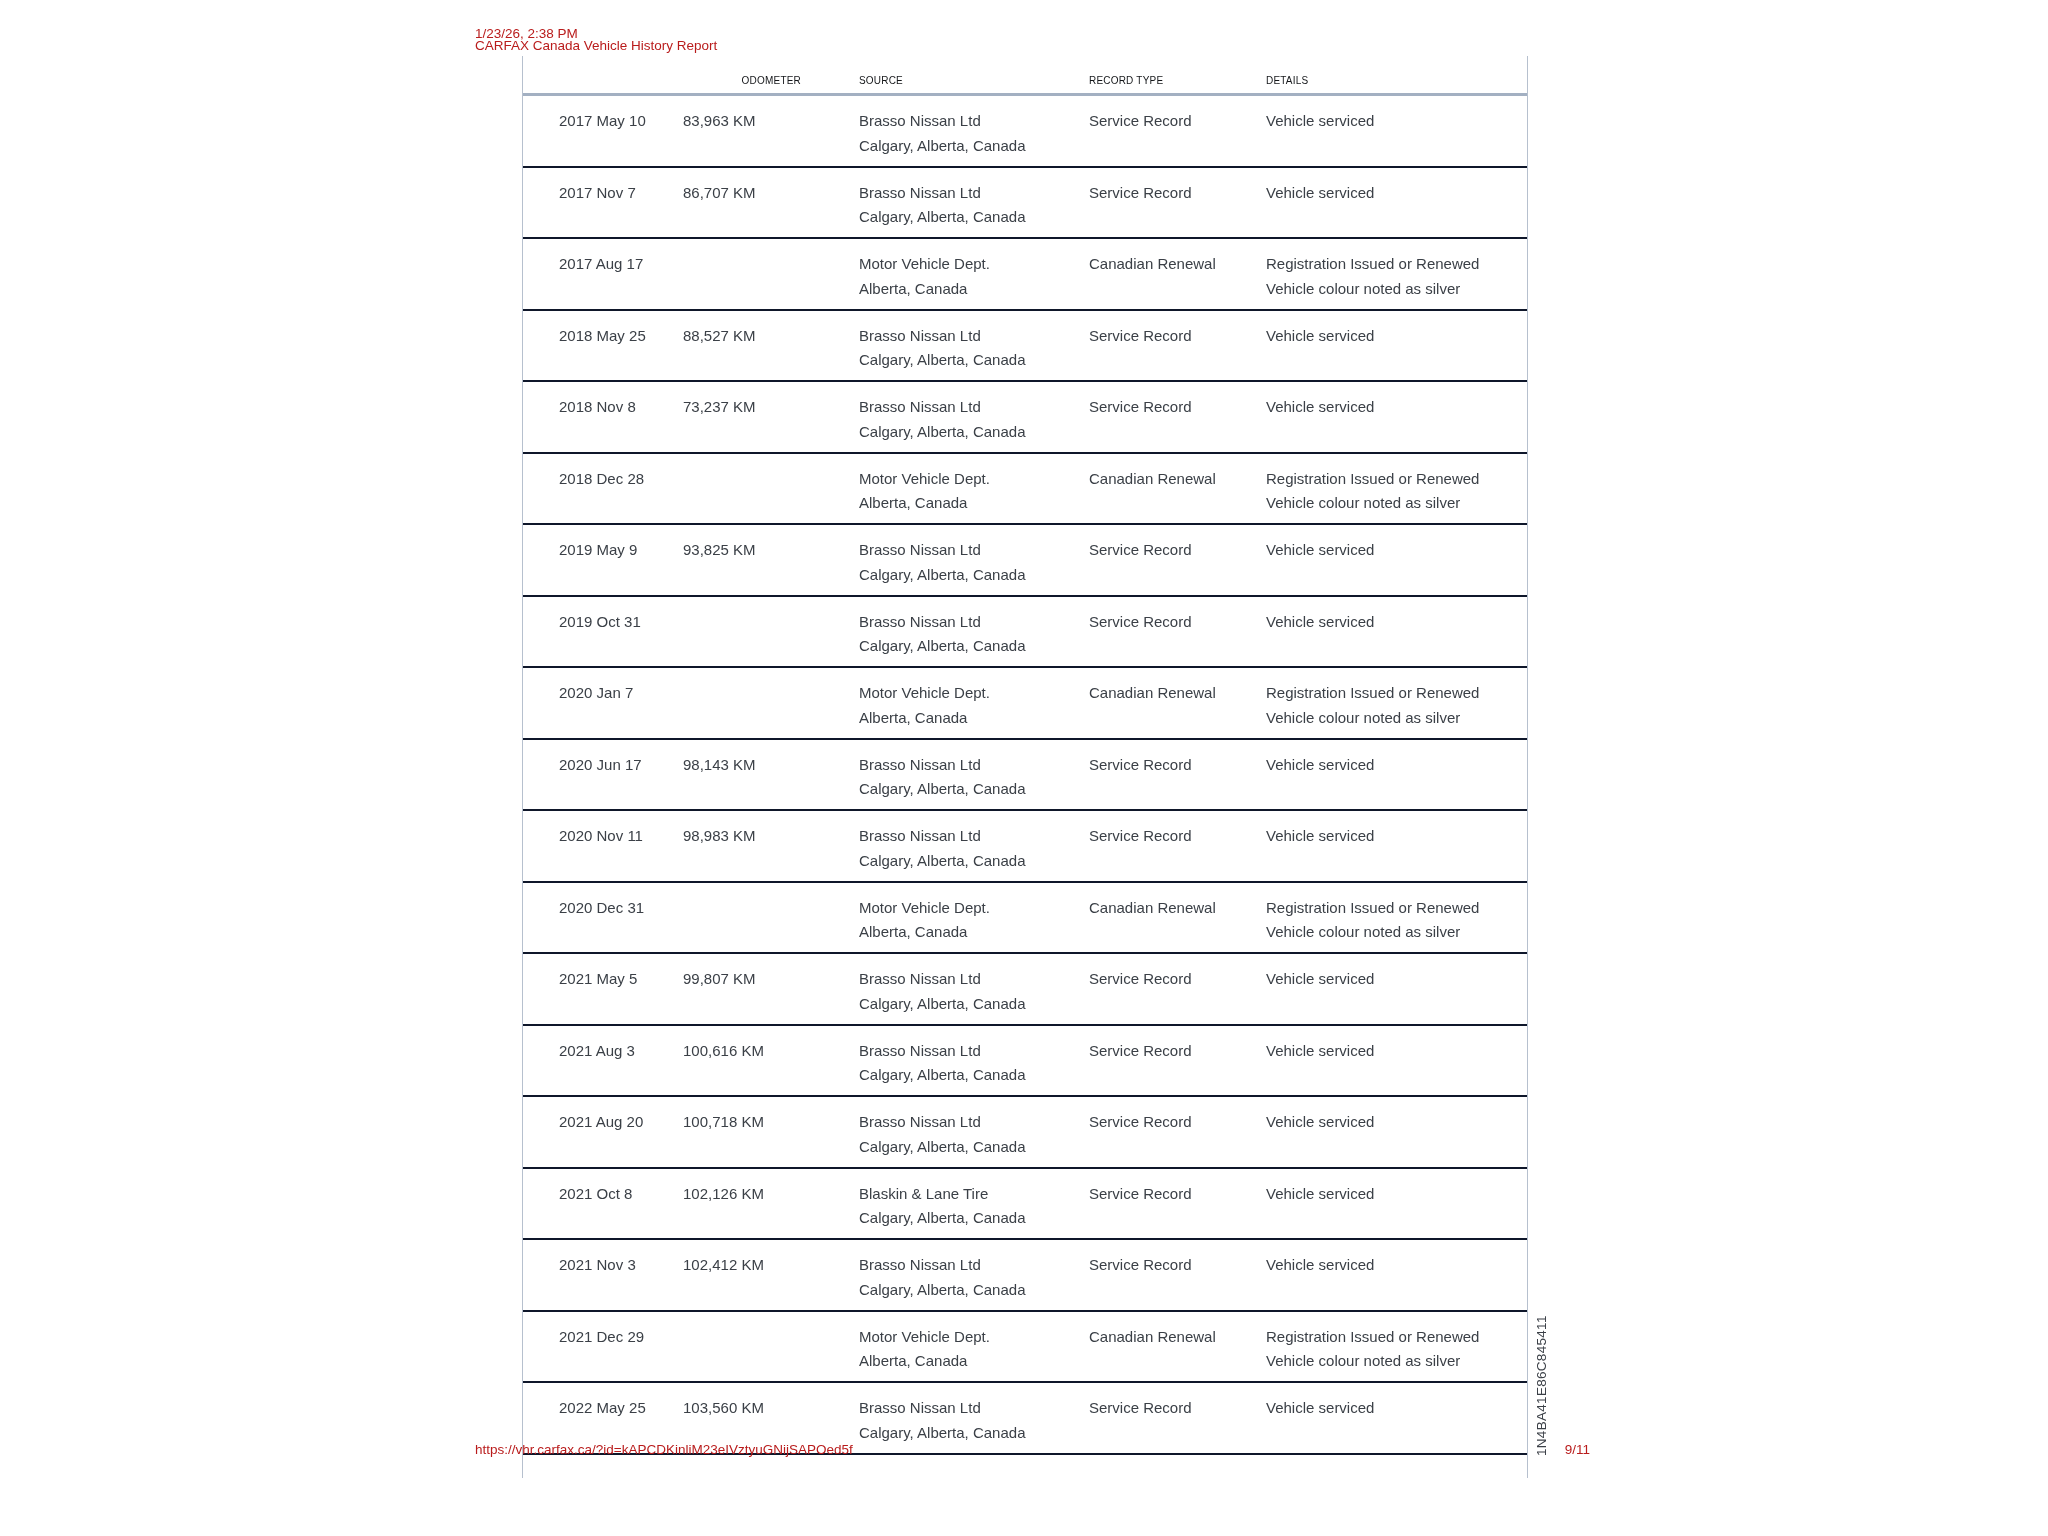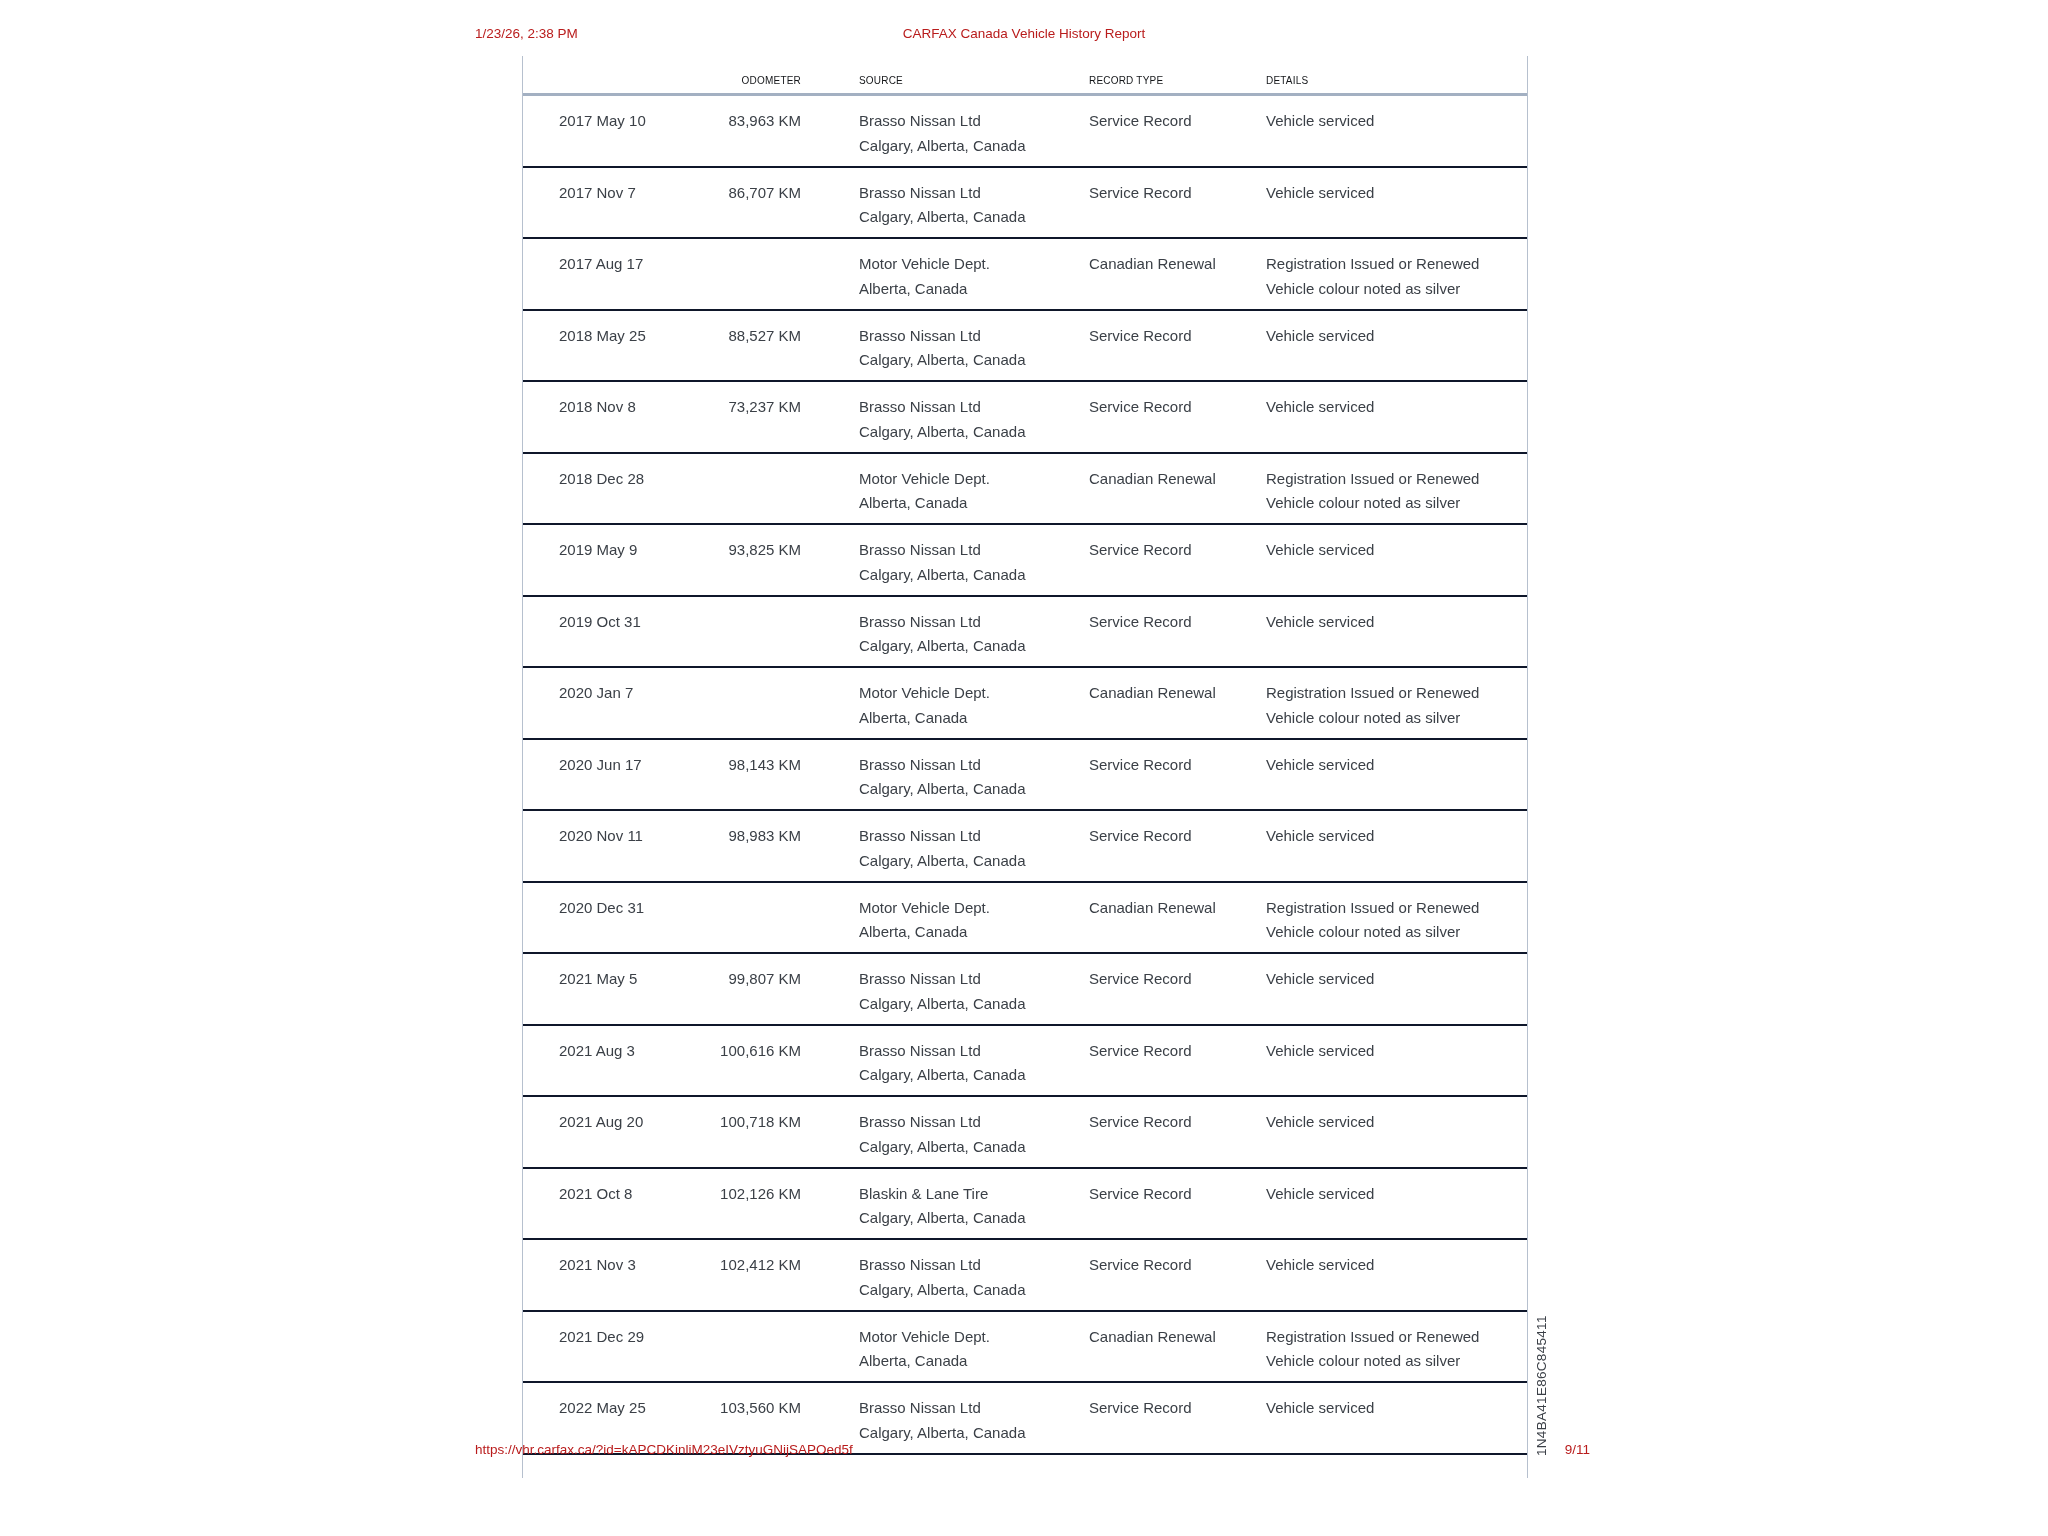--- a/index.html
+++ b/index.html
@@ -9,21 +9,21 @@
     overflow:hidden;
   }
   
   .print-strip{
     position:absolute;left:475px;width:1098px;height:18px;
     font-size:13.5px;color:#b91c1c;
   }
   .strip-header{top:26px;}
   .strip-footer{top:1442px;padding-left:17px;}
   .strip-left{position:absolute;left:0;top:0;white-space:nowrap;}
-  .strip-center{position:absolute;left:0;right:0;top:0;text-align:center;white-space:nowrap;}
+  .strip-center{position:absolute;left:0;right:0;top:12px;white-space:nowrap;}
   .strip-right{position:absolute;right:0;top:0;white-space:nowrap;}
   
   .vhr-table{
     position:absolute;left:522px;top:56px;width:1006px;
     border-left:1.5px solid #b6c0ce;border-right:1.5px solid #b6c0ce;
     box-sizing:border-box;
   }
   .t-row{
     display:grid;
     grid-template-columns:160px 121px 55px 230px 177px 1fr;
@@ -40,21 +40,21 @@
   }
   .t-body .t-row{
     height:71.5px;
     border-bottom:2px solid #0f172a;
   }
   .cell{
     padding-top:13px;line-height:24.5px;font-size:15px;color:#3b4047;
     white-space:nowrap;overflow:visible;
   }
   .cell.date{padding-left:36px;}
-  .cell.odo{text-align:right;padding-right:3px;}
+  .cell.odo{padding-right:3px;}
   .cell.head-odo{text-align:right;padding-right:3px;}
   .sub{display:block;}
   .t-stub{
     height:23px;
   }
   
   .vin-vertical{
     position:absolute;left:1534px;top:1296px;height:160px;
     writing-mode:vertical-rl;transform:rotate(180deg);
     font-size:13.5px;color:#3a3f46;letter-spacing:.3px;white-space:nowrap;

